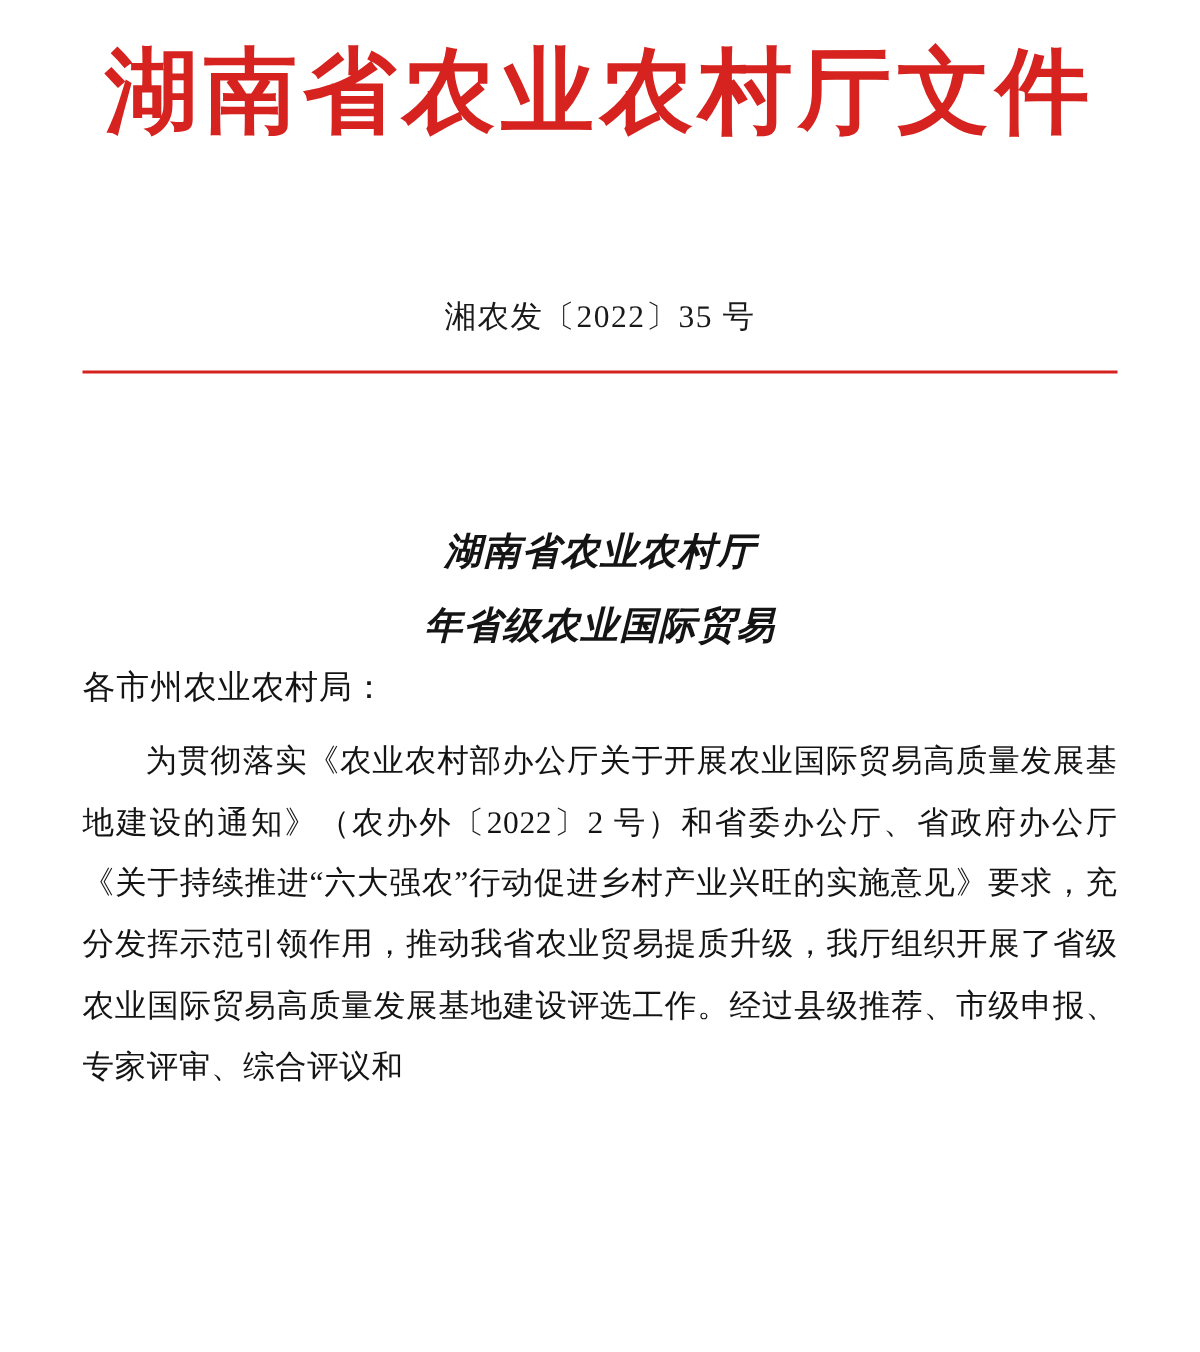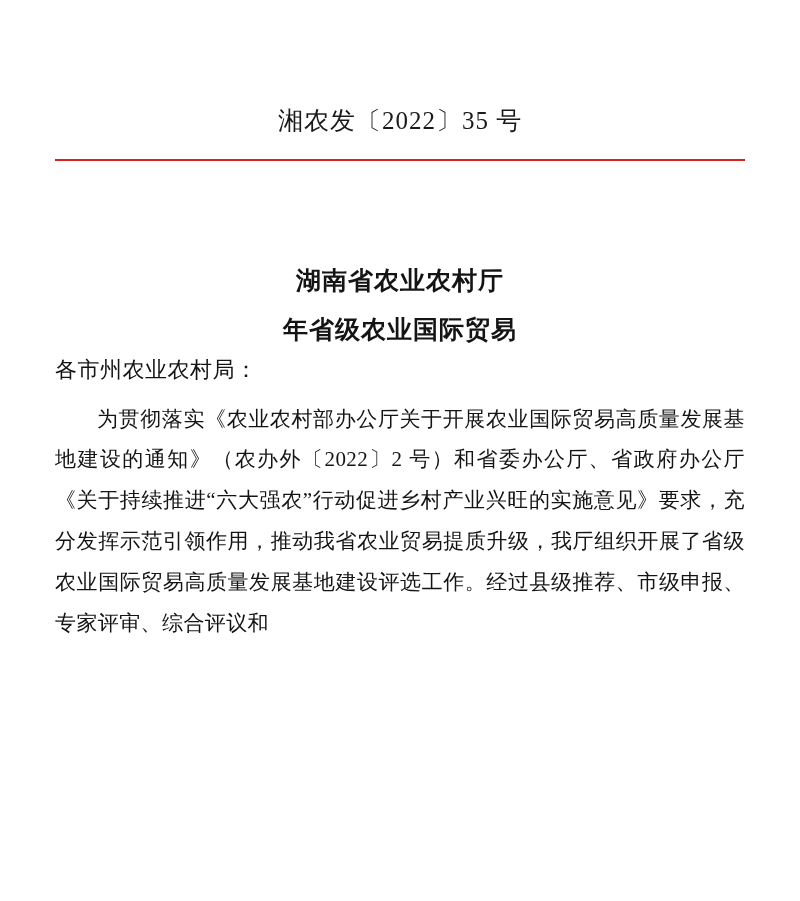--- a/index.html
+++ b/index.html
@@ -27,21 +27,21 @@
     font-family: "DejaVu Serif", "Liberation Serif", serif;
     font-weight: bold;
     font-size: 62px;
     letter-spacing: 4px;
     line-height: 1.05;
     padding-top: 28px;
     white-space: nowrap;
   }
   .doc-number {
     text-align: center;
-    font-size: 25px;
+    font-size: 21px;
     color: #1a1a1a;
     letter-spacing: 1px;
     margin-top: 104px;
     font-family: "Liberation Serif", "DejaVu Serif", serif;
   }
   .red-rule {
     margin-top: 22px;
     height: 2px;
     background: #d6231f;
     width: 100%;
@@ -51,20 +51,21 @@
     text-align: center;
     font-weight: bold;
     font-size: 25px;
     line-height: 1.95;
     color: #141414;
     letter-spacing: 1px;
   }
   .title-line {
     display: block;
     white-space: nowrap;
+    font-style: italic;
   }
   .salutation {
     font-size: 22px;
     color: #141414;
     letter-spacing: 0.5px;
   }
   .body-text {
     margin-top: 14px;
     font-size: 21px;
     line-height: 1.95;
@@ -75,20 +76,21 @@
   .body-text p {
     margin: 0;
     text-indent: 2em;
   }
 </style>
 </head>
 <body>
 
 <div class="page">
 
+  <div class="masthead">湖南省农业农村厅文件</div>
 
   <div class="doc-number">湘农发〔2022〕35 号</div>
 
   <div class="red-rule"></div>
 
   <div class="title-block">
     <span class="title-line">湖南省农业农村厅</span>
     <span class="title-line">年省级农业国际贸易</span>
   </div>
 

